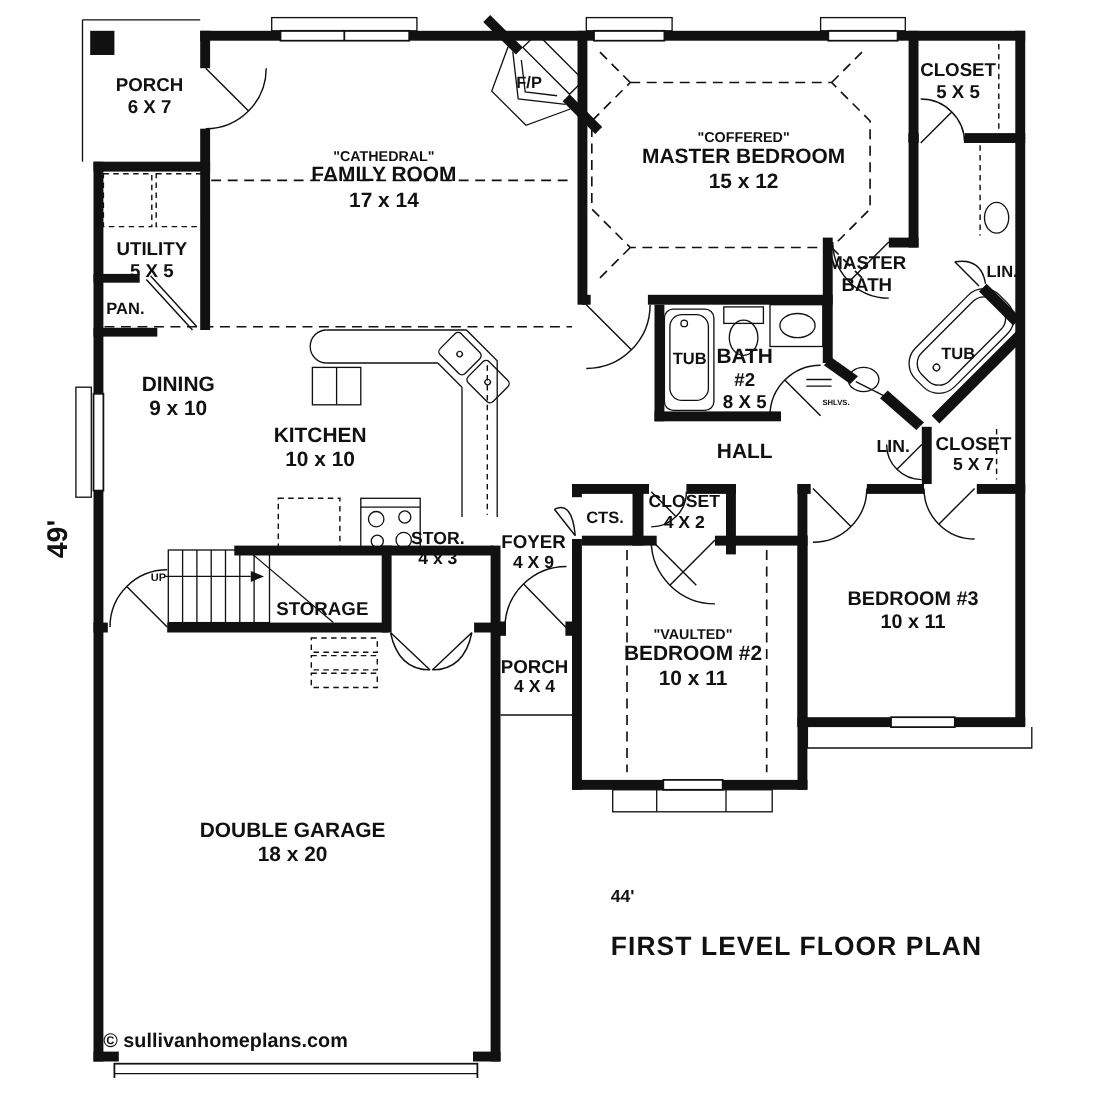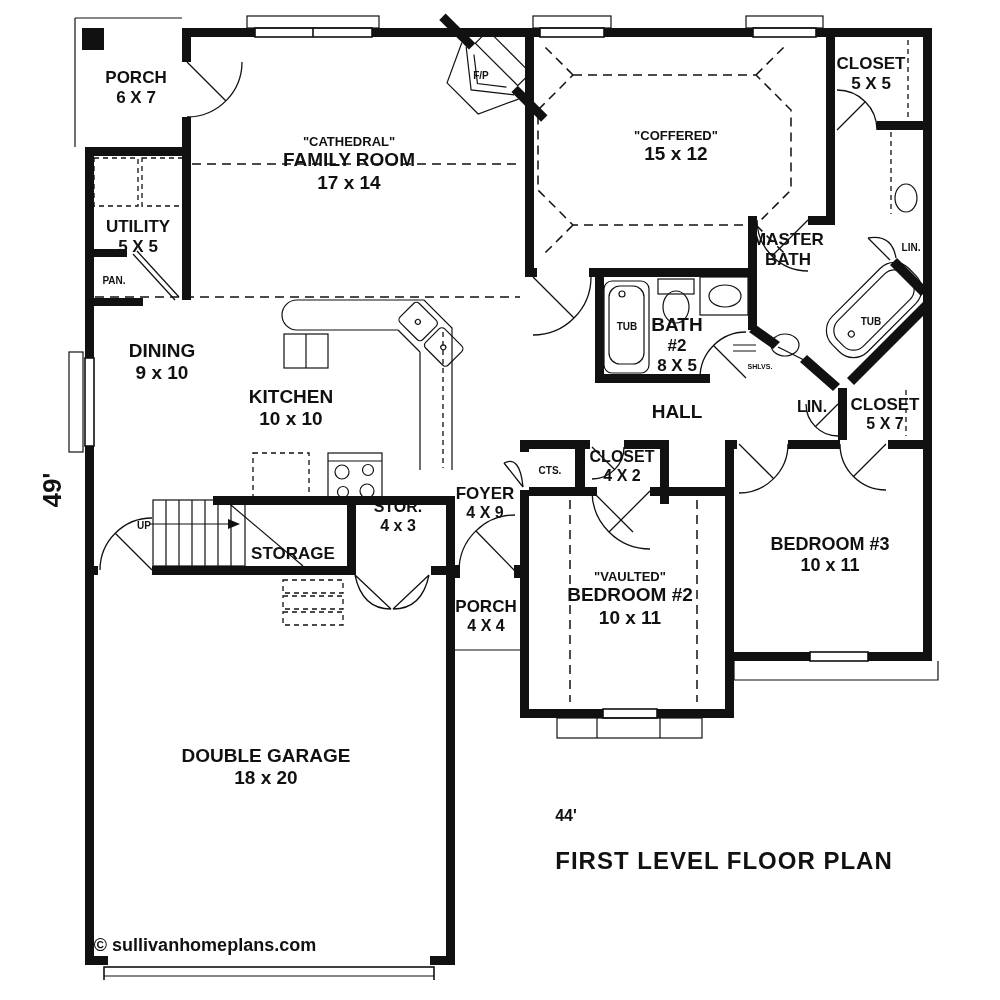--- a/index.html
+++ b/index.html
@@ -10,21 +10,21 @@
   .t{fill:none;stroke:#111;stroke-width:1.6;}
   .t2{fill:none;stroke:#111;stroke-width:1.2;}
   .d{fill:none;stroke:#111;stroke-width:1.5;stroke-dasharray:9 6;}
   .dd{fill:none;stroke:#111;stroke-width:1.3;stroke-dasharray:5 4;}
   .door{fill:none;stroke:#111;stroke-width:1.3;}
   .lbl{position:absolute;transform:translate(-50%,-50%);display:flex;flex-direction:column;
        align-items:center;text-align:center;font-weight:bold;line-height:1.18;white-space:nowrap;}
   .s7{font-size:7px;}
   .s10{font-size:10px;}
   .s13{font-size:13px;}
-  .s15{font-size:10px;}
+  .s15{font-size:15px;}
   .s16{font-size:16px;}
   .s17{font-size:17px;}
   .s18{font-size:18px;}
   .s19{font-size:19px;}
   .dim{font-size:16px;font-weight:bold;}
   .dim49{font-size:26px;font-weight:bold;transform:translate(-50%,-50%) rotate(-90deg);}
   .title{font-size:24px;font-weight:bold;letter-spacing:1px;margin-left:44px;}
   .copy{font-size:18px;font-weight:bold;}
 </style>
 </head>
@@ -259,20 +259,21 @@
   <span class="s19">FAMILY ROOM</span>
   <span class="s19">17 x 14</span>
 </div>
 
 <div class="lbl" style="left:481px;top:76px">
   <span class="s15">F/P</span>
 </div>
 
 <div class="lbl" style="left:676px;top:147px">
   <span class="s13">"COFFERED"</span>
+  <span class="s19">MASTER BEDROOM</span>
   <span class="s19">15 x 12</span>
 </div>
 
 <div class="lbl" style="left:871px;top:74px">
   <span class="s17">CLOSET</span>
   <span class="s17">5 X 5</span>
 </div>
 
 <div class="lbl" style="left:138px;top:237px">
   <span class="s17">UTILITY</span>
@@ -340,21 +341,21 @@
 <div class="lbl" style="left:622px;top:467px">
   <span class="s16">CLOSET</span>
   <span class="s16">4 X 2</span>
 </div>
 
 <div class="lbl" style="left:485px;top:503px">
   <span class="s17">FOYER</span>
   <span class="s16">4 X 9</span>
 </div>
 
-<div class="lbl" style="left:398px;top:517px">
+<div class="lbl" style="left:398px;top:500px">
   <span class="s16">STOR.</span>
   <span class="s16">4 x 3</span>
 </div>
 
 <div class="lbl" style="left:293px;top:554px">
   <span class="s17">STORAGE</span>
 </div>
 
 <div class="lbl" style="left:144px;top:526px">
   <span class="s10">UP</span>

